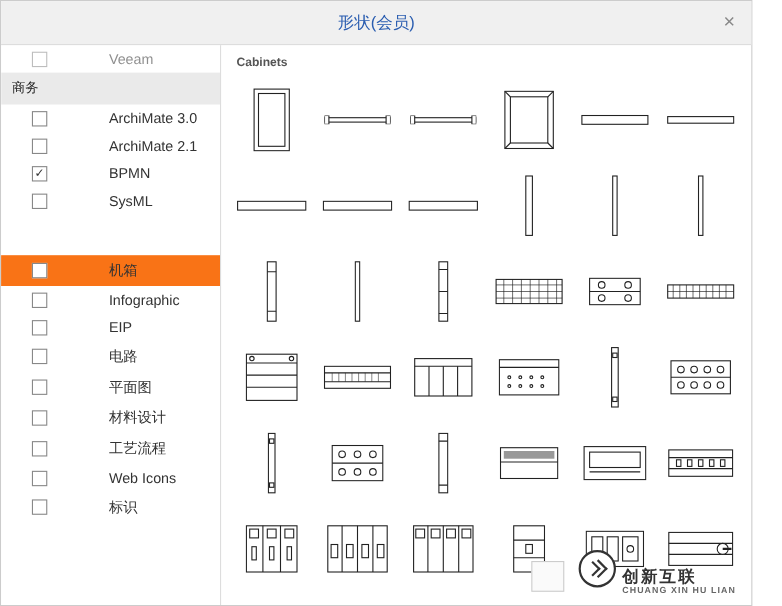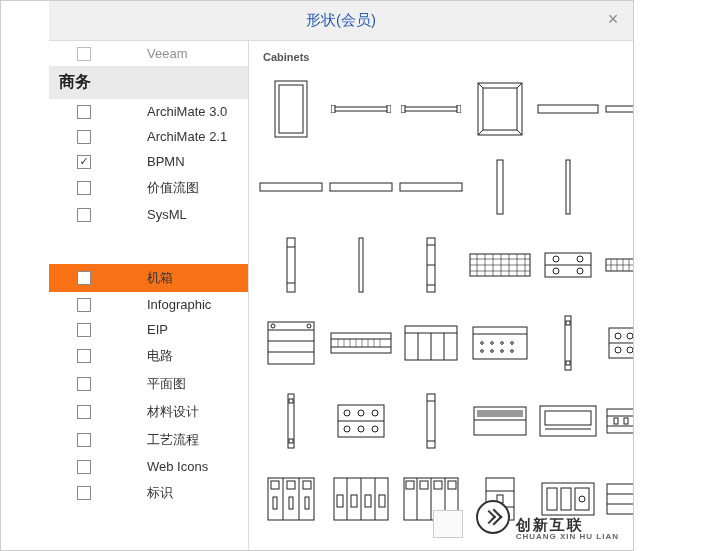--- a/index.html
+++ b/index.html
@@ -7,28 +7,27 @@
   font-family: "Microsoft YaHei", Arial, sans-serif;
   font-size: 13px;
   background: #fff;
   color: #333;
   width: 711px;
   height: 551px;
   overflow: hidden;
   position: relative;
 }
 .dialog {
-  width: 634px;
+  width: 684px;
   height: 551px;
   border: 1px solid #ccc;
   background: #fff;
   position: relative;
   display: flex;
   flex-direction: column;
-  padding-left: 48px;
 }
 .title-bar {
   background: #f0f0f0;
   border-bottom: 1px solid #ddd;
   height: 40px;
   display: flex;
   align-items: center;
   justify-content: center;
   position: relative;
 }
@@ -59,23 +58,23 @@
   width: 200px;
   border-right: 1px solid #ddd;
   overflow-y: auto;
   background: #fff;
 }
 .sidebar::-webkit-scrollbar { width: 12px; }
 .sidebar::-webkit-scrollbar-track { background: #f5f5f5; }
 .sidebar::-webkit-scrollbar-thumb { background: #ccc; border-radius: 2px; }
 .category-header {
   background: #eaeaea;
-  font-weight: bold;
+  font-weight: normal;
   padding: 6px 10px;
-  font-size: 16px;
+  font-size: 12px;
   color: #222;
 }
 .sidebar-item {
   padding: 5px 10px 5px 28px;
   display: flex;
   align-items: center;
   cursor: pointer;
   position: relative;
   gap: 48px;
 }
@@ -213,24 +212,20 @@
         <span class="checkbox"></span>
         <span>ArchiMate 3.0</span>
       </div>
       <div class="sidebar-item">
         <span class="checkbox"></span>
         <span>ArchiMate 2.1</span>
       </div>
       <div class="sidebar-item">
         <span class="checkbox checked"></span>
         <span>BPMN</span>
-      </div>
-      <div class="sidebar-item">
-        <span class="checkbox"></span>
-        <span>价值流图</span>
       </div>
       <div class="sidebar-item">
         <span class="checkbox"></span>
         <span>SysML</span>
       </div>
 
       <div class="sidebar-item selected">
         <span class="checkbox"></span>
         <span>机箱</span>
       </div>

